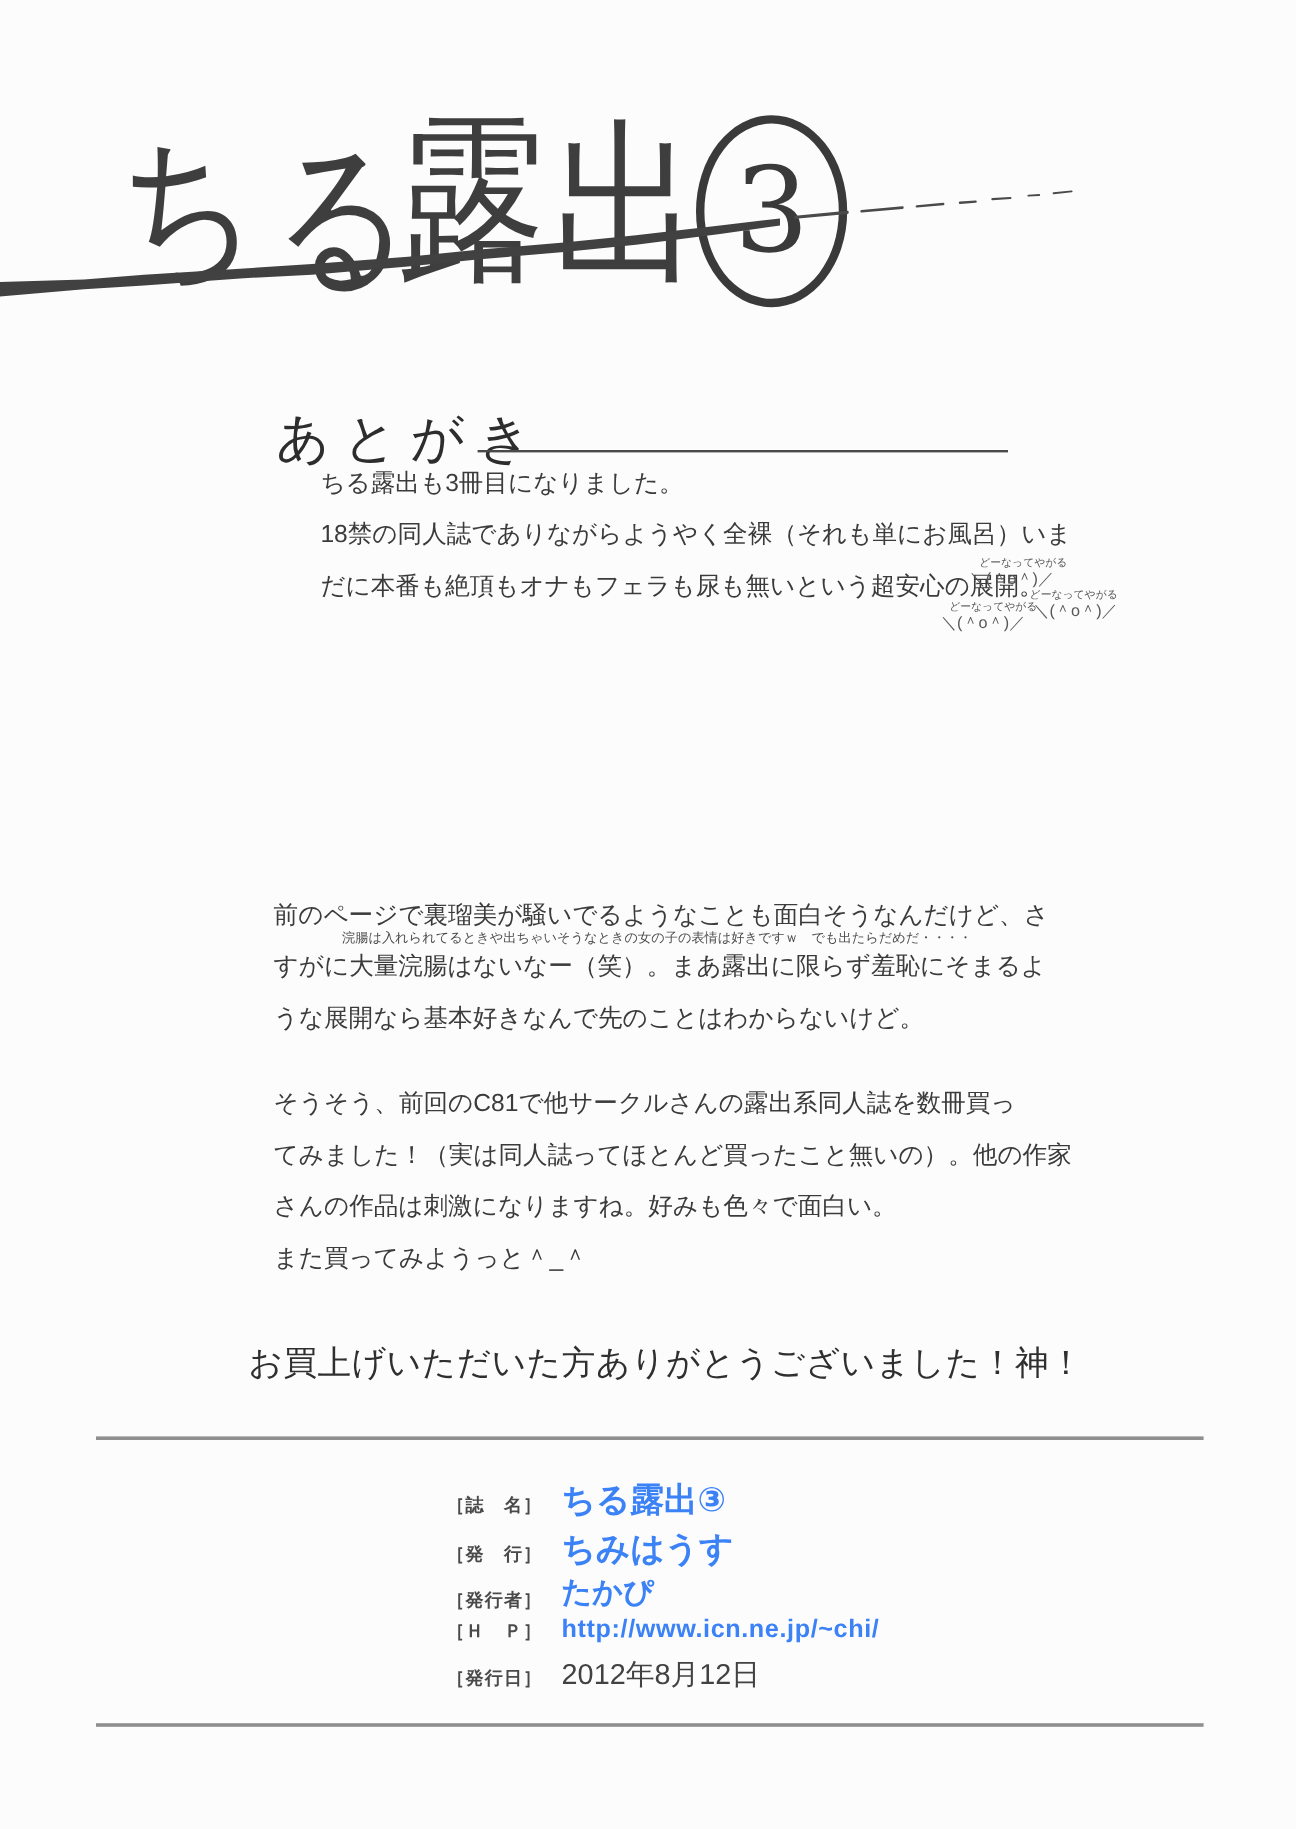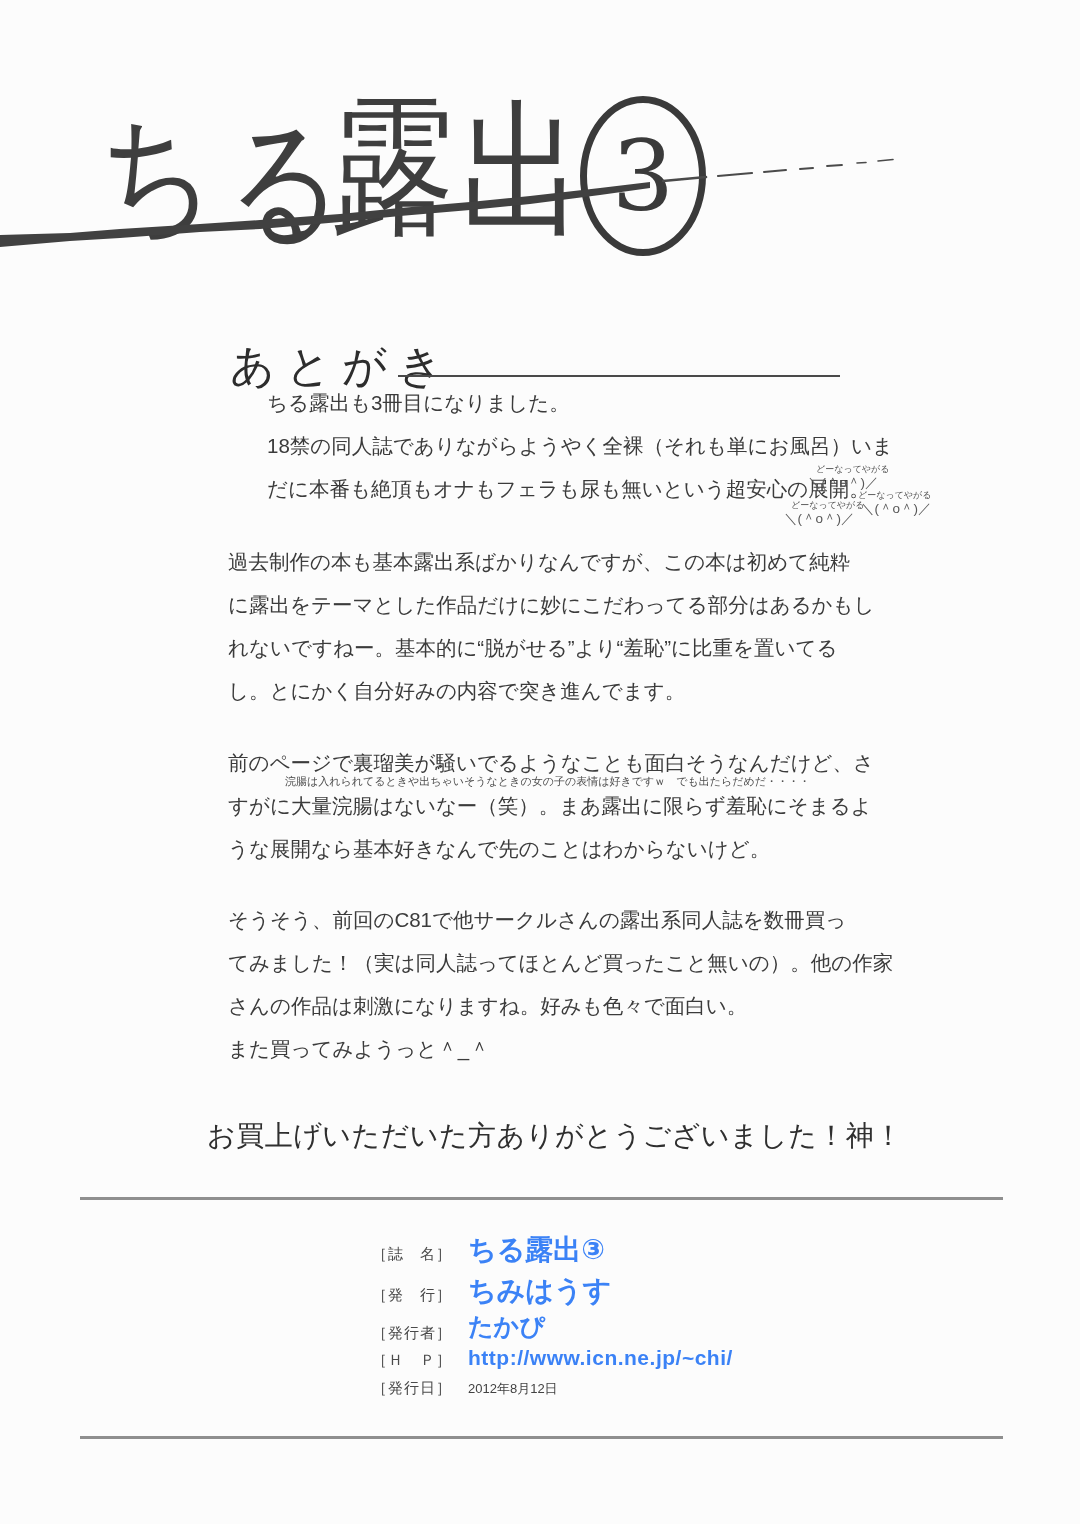--- a/index.html
+++ b/index.html
@@ -69,27 +69,27 @@
   
   .thanks{
     position:absolute;left:207px;top:1117px;
     font-size:28px;color:#2f2f2f;white-space:nowrap;letter-spacing:0.5px;
   }
   
   .rule{position:absolute;left:80px;width:923px;height:3px;background:#8f8f8f;}
   .rule-top{top:1197px;}
   .rule-bottom{top:1436px;}
   .crow{position:absolute;left:372px;display:flex;align-items:baseline;gap:16px;white-space:nowrap;}
-  .clabel{font-size:15px;color:#4a4a4a;letter-spacing:1px;}
+  .clabel{font-size:15px;color:#4a4a4a;letter-spacing:1px;font-weight:bold;}
   .cvalue{color:#3b82f6;}
   #crow0{top:1231px;} #crow0 .cvalue{font-size:28px;font-weight:bold;}
   #crow1{top:1272px;} #crow1 .cvalue{font-size:28px;font-weight:bold;}
   #crow2{top:1310px;align-items:flex-end;} #crow2 .cvalue{font-size:25px;font-weight:bold;}
   #crow3{top:1346px;} #crow3 .cvalue{font-size:21px;font-weight:bold;letter-spacing:0.5px;}
-  #crow4{top:1379px;} #crow4 .cvalue{font-size:13px;font-weight:normal;color:#424242;}
+  #crow4{top:1379px;} #crow4 .cvalue{font-size:24px;font-weight:normal;color:#424242;}
 </style>
 </head>
 <body>
 
 <div class="page">
 
   <div class="title-block">
     <span class="tchar c0">ち</span>
     <span class="tchar c1">る</span>
     <span class="tchar c2">露</span>
@@ -131,26 +131,20 @@
   </div>
   <div class="kgroup" id="k2">
     <span class="kcap">どーなってやがる</span>
     <span class="kface">＼(＾o＾)／</span>
   </div>
   <div class="kgroup" id="k3">
     <span class="kcap">どーなってやがる</span>
     <span class="kface">＼(＾o＾)／</span>
   </div>
 
-  <div class="para" id="p2">
-    <div class="bline">過去制作の本も基本露出系ばかりなんですが、この本は初めて純粋</div>
-    <div class="bline">に露出をテーマとした作品だけに妙にこだわってる部分はあるかもし</div>
-    <div class="bline">れないですねー。基本的に“脱がせる”より“羞恥”に比重を置いてる</div>
-    <div class="bline">し。とにかく自分好みの内容で突き進んでます。</div>
-  </div>
 
   <div class="para" id="p3">
     <div class="bline">前のページで裏瑠美が騒いでるようなことも面白そうなんだけど、さ</div>
     <div class="bline">すがに大量浣腸はないなー（笑）。まあ露出に限らず羞恥にそまるよ</div>
     <div class="bline">うな展開なら基本好きなんで先のことはわからないけど。</div>
   </div>
   <div class="small-note">浣腸は入れられてるときや出ちゃいそうなときの女の子の表情は好きですｗ　でも出たらだめだ・・・・</div>
 
   <div class="para" id="p4">
     <div class="bline">そうそう、前回のC81で他サークルさんの露出系同人誌を数冊買っ</div>

